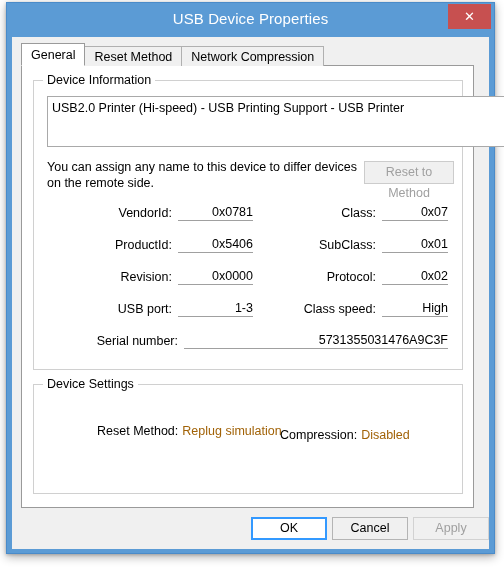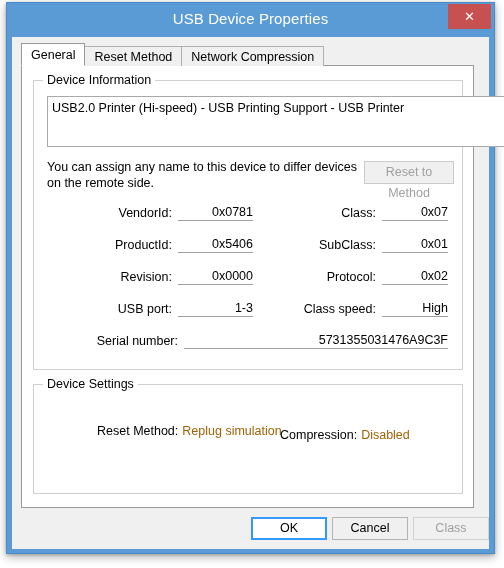--- a/index.html
+++ b/index.html
@@ -359,17 +359,17 @@
 
         <div class="setting" style="left:246px; top:42px;">
           <span class="slabel">Compression:</span><span class="slink">Disabled</span>
         </div>
       </div>
     </div>
 
     <div class="footer">
       <div class="btn default" id="btn-ok">OK</div>
       <div class="btn" id="btn-cancel">Cancel</div>
-      <div class="btn disabled" id="btn-apply">Class</div>
+      <div class="btn disabled" id="btn-apply">Apply</div>
     </div>
 
   </div>
 </div>
 
 </body></html>

